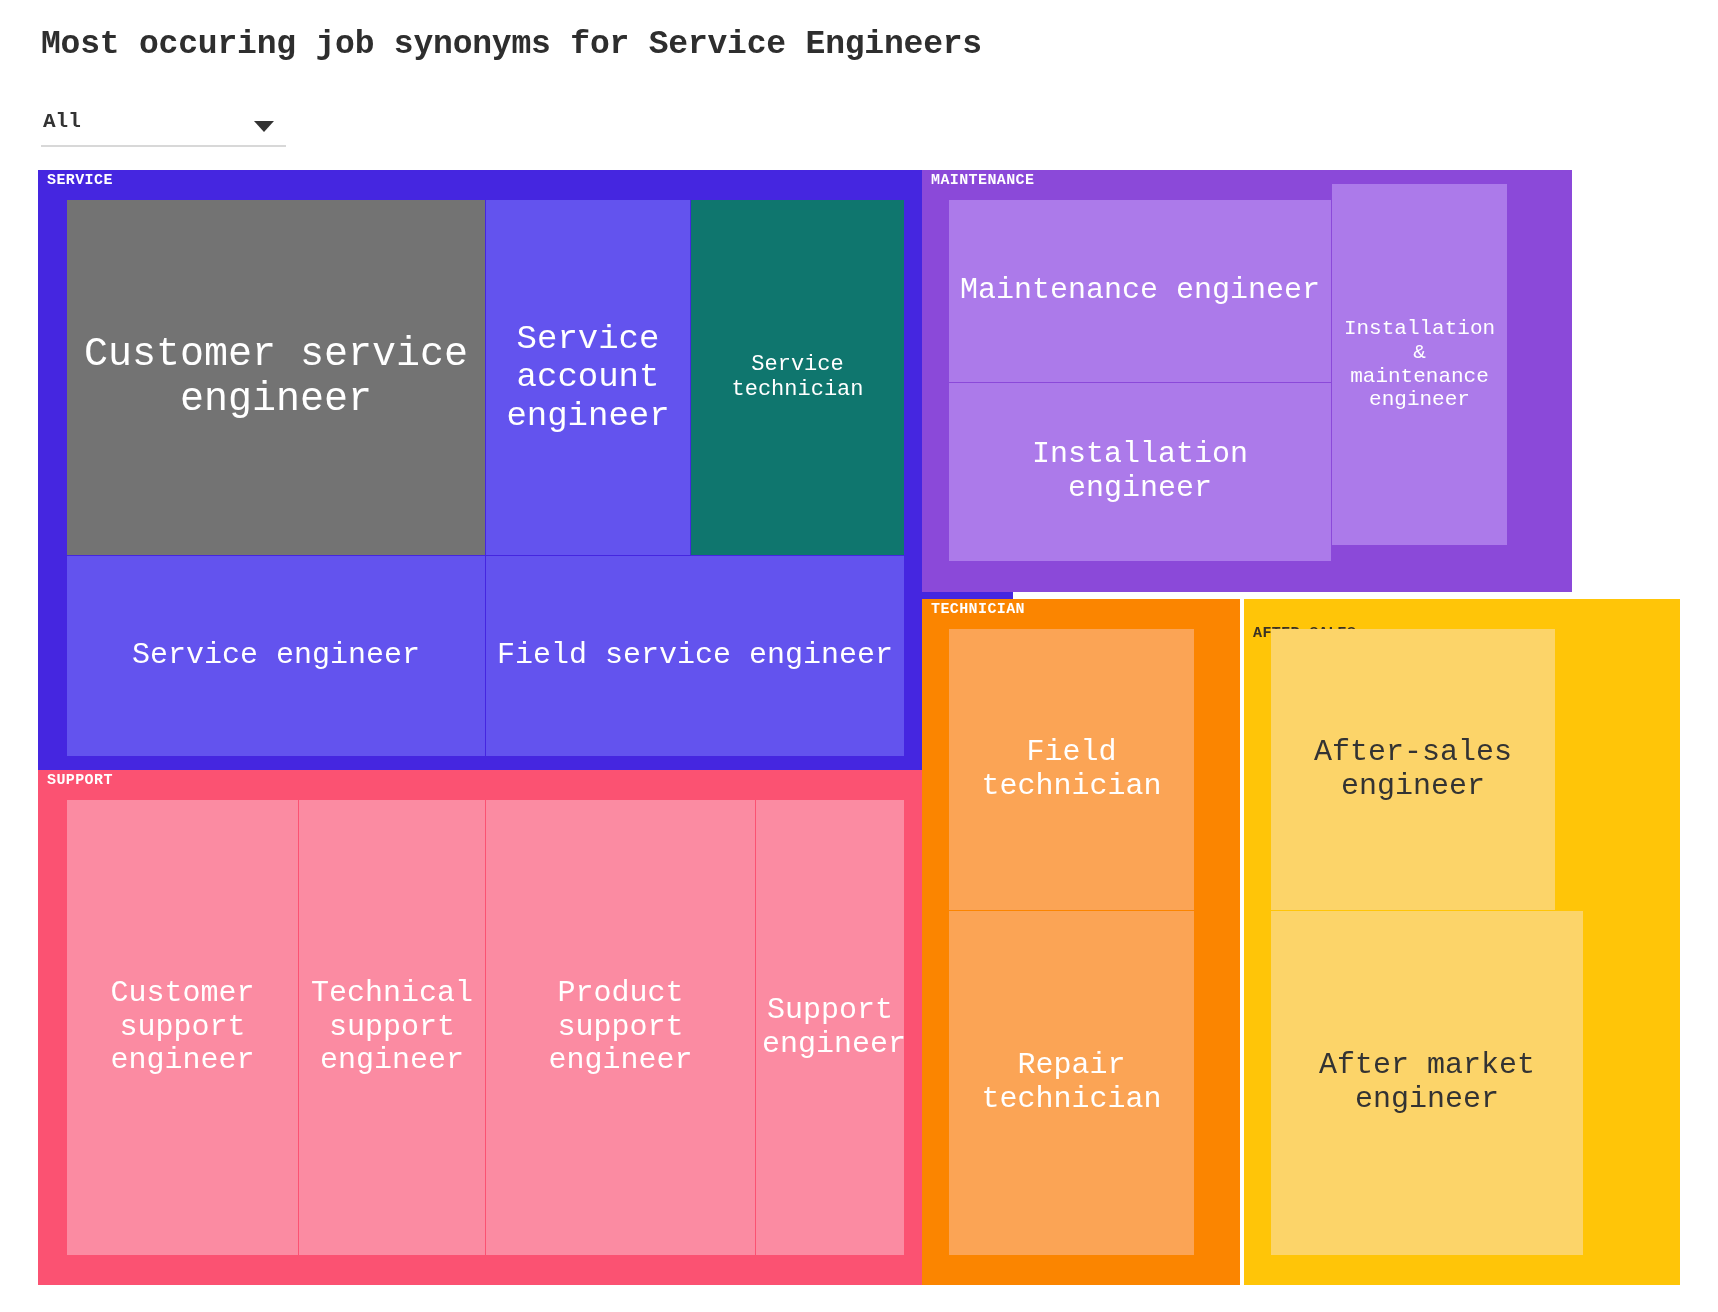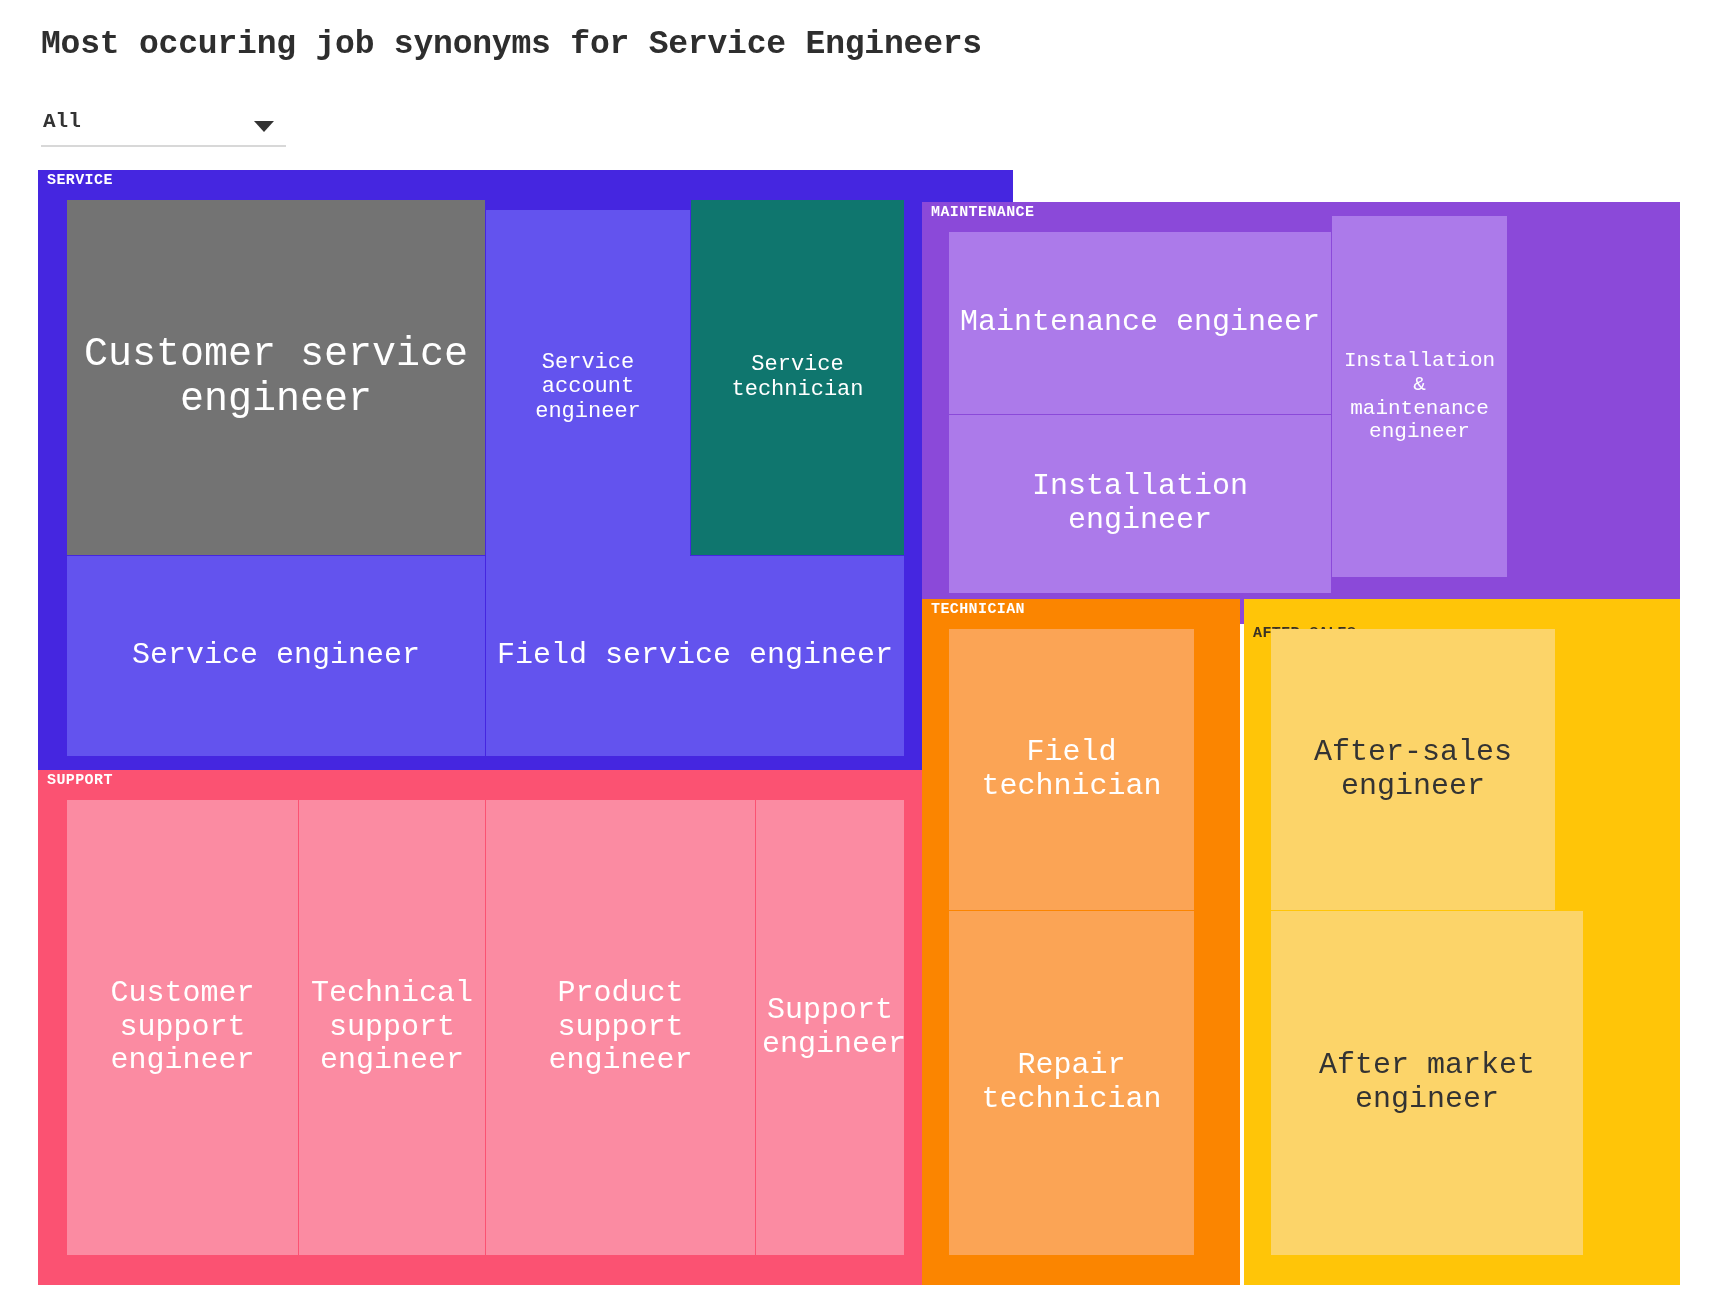--- a/index.html
+++ b/index.html
@@ -132,38 +132,38 @@
   <div class="treemap">
 
     <div class="group" style="left:0px; top:0px; width:975px; height:675px;">
       <div class="group-body" style="background:#4526e0;"></div>
       <div class="group-header hdr-light">SERVICE</div>
 
       <div class="tile txt-light" style="left:29px; top:30px; width:418px; height:355px; background:#737373; font-size:40px;">
         <span class="tile-label">Customer service engineer</span>
       </div>
 
-      <div class="tile txt-light" style="left:448px; top:30px; width:204px; height:355px; background:#6353ee; font-size:22px;margin-top:10px;">
+      <div class="tile txt-light" style="left:448px; top:30px; width:204px; height:355px; background:#6353ee; font-size:34px;">
         <span class="tile-label">Service account engineer</span>
       </div>
 
       <div class="tile txt-light" style="left:653px; top:30px; width:213px; height:355px; background:#0f766e; font-size:22px;text-align:center;">
         <span class="tile-label">Service technician</span>
       </div>
 
       <div class="tile txt-light" style="left:29px; top:386px; width:418px; height:200px; background:#6353ee; font-size:30px;">
         <span class="tile-label">Service engineer</span>
       </div>
 
       <div class="tile txt-light" style="left:448px; top:386px; width:418px; height:200px; background:#6353ee; font-size:30px;">
         <span class="tile-label">Field service engineer</span>
       </div>
     </div>
 
-    <div class="group" style="left:884px; top:0px; width:758px; height:422px;margin-top:32px;">
+    <div class="group" style="left:884px; top:0px; width:650px; height:422px;">
       <div class="group-body" style="background:#8b49d9;"></div>
       <div class="group-header hdr-light">MAINTENANCE</div>
 
       <div class="tile txt-light" style="left:27px; top:30px; width:382px; height:182px; background:#ac7aea; font-size:30px;">
         <span class="tile-label">Maintenance engineer</span>
       </div>
 
       <div class="tile txt-light" style="left:27px; top:213px; width:382px; height:178px; background:#ac7aea; font-size:30px;">
         <span class="tile-label">Installation engineer</span>
       </div>

